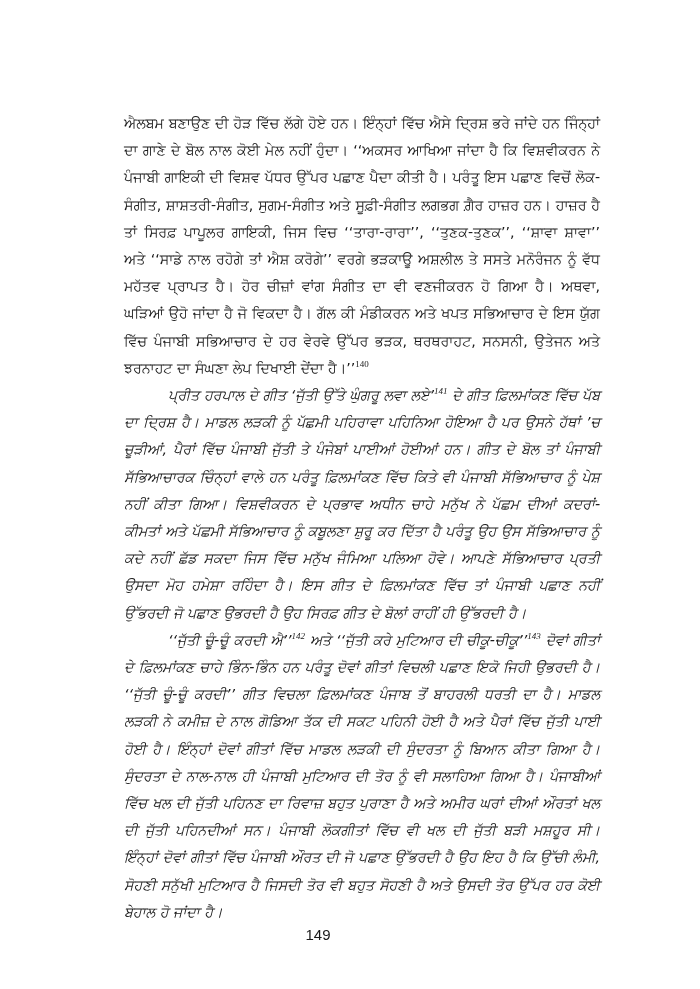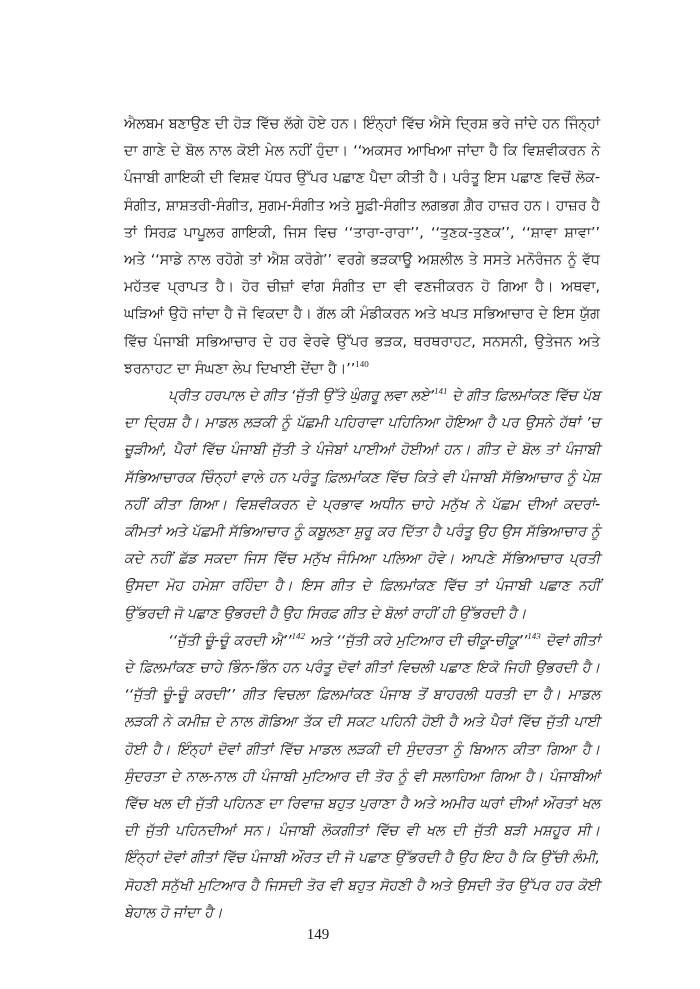--- a/index.html
+++ b/index.html
@@ -18,21 +18,21 @@
   }
   .para { margin: 0; padding: 0; }
   .para.indent { text-indent: 44px; font-style: italic; }
   sup.fn {
     font-family: "Liberation Serif", serif;
     font-size: 9px; line-height: 0; vertical-align: 6px;
   }
   .page-number {
     position: absolute; left: 0; width: 636px; top: 909px;
     text-align: center;
-    font-family: Liberation Serif, serif;
+    font-family: Liberation Sans, sans-serif;
     font-size: 15px; color: #1a1a1a;
   }
 </style>
 </head>
 <body>
 
 <div class="page">
   <div class="body-text">
 
     <p class="para">

